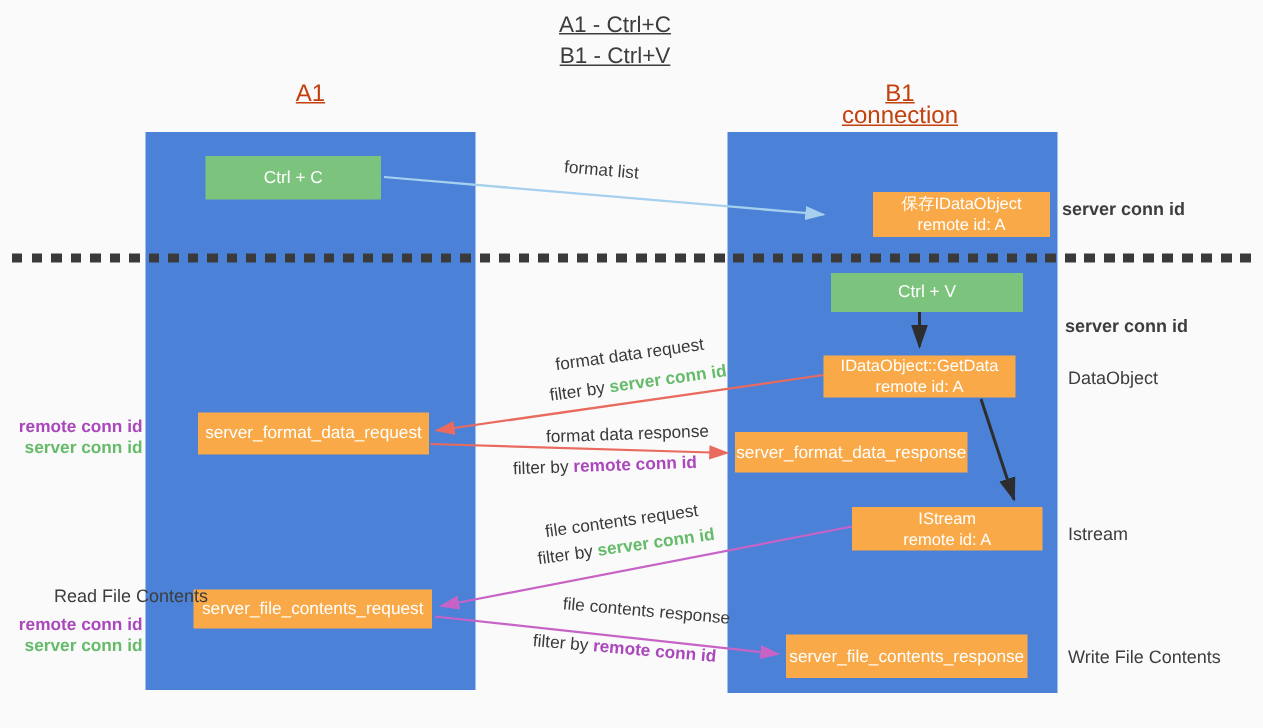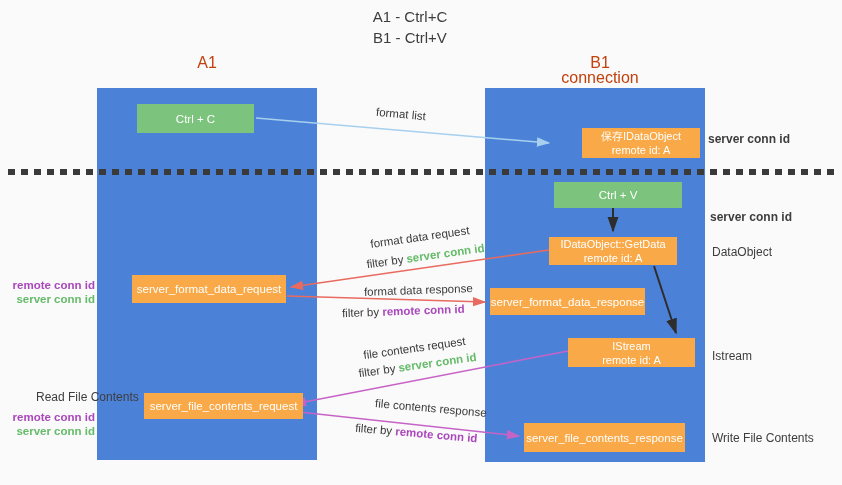--- a/index.html
+++ b/index.html
@@ -1,18 +1,18 @@
 <!DOCTYPE html>
 <html><head>
 <meta charset="utf-8">
 <style>
   html,body{margin:0;padding:0;}
   body{font-family:"Liberation Sans","DejaVu Sans",sans-serif;background:#fafafa;}
   .canvas{position:relative;width:842px;height:485px;background:#fafafa;overflow:hidden;}
-  .abs{position:absolute;}
+  .abs{position:absolute;text-decoration:underline;}
   .title-block{left:320px;top:6px;width:180px;text-align:center;font-size:15px;
     line-height:21px;color:#3d3d3d;}
   .col-header{width:120px;text-align:center;font-size:16px;line-height:15px;color:#c2410c;}
   .column{background:#4b82d8;}
   .node{position:absolute;color:#fff;text-align:center;font-size:11.5px;}
   .node.green{background:#7cc47d;}
   .node.orange{background:#f9a947;}
   .node .ln{display:block;line-height:14px;}
   .one-line{display:flex;align-items:center;justify-content:center;}
   .two-line{display:flex;flex-direction:column;align-items:center;justify-content:center;}
@@ -97,21 +97,21 @@
 
   <div class="node orange one-line" style="left:490px;top:288px;width:155px;height:27px;">
     <span>server_format_data_response</span>
   </div>
 
   <div class="node orange two-line" style="left:568px;top:338px;width:127px;height:29px;font-size:11px;">
     <span class="ln">IStream</span>
     <span class="ln">remote id: A</span>
   </div>
 
-  <div class="node orange one-line" style="left:144px;top:393px;width:159px;height:26px;">
+  <div class="node orange one-line" style="left:129px;top:393px;width:159px;height:26px;">
     <span>server_file_contents_request</span>
   </div>
 
   <div class="node orange one-line" style="left:524px;top:423px;width:161px;height:29px;">
     <span>server_file_contents_response</span>
   </div>
 
   <div class="alabel" style="left:376px;top:108px;transform:rotate(5deg);">format list</div>
 
   <div class="alabel" style="left:370px;top:231px;transform:rotate(-8deg);">format data request</div>

